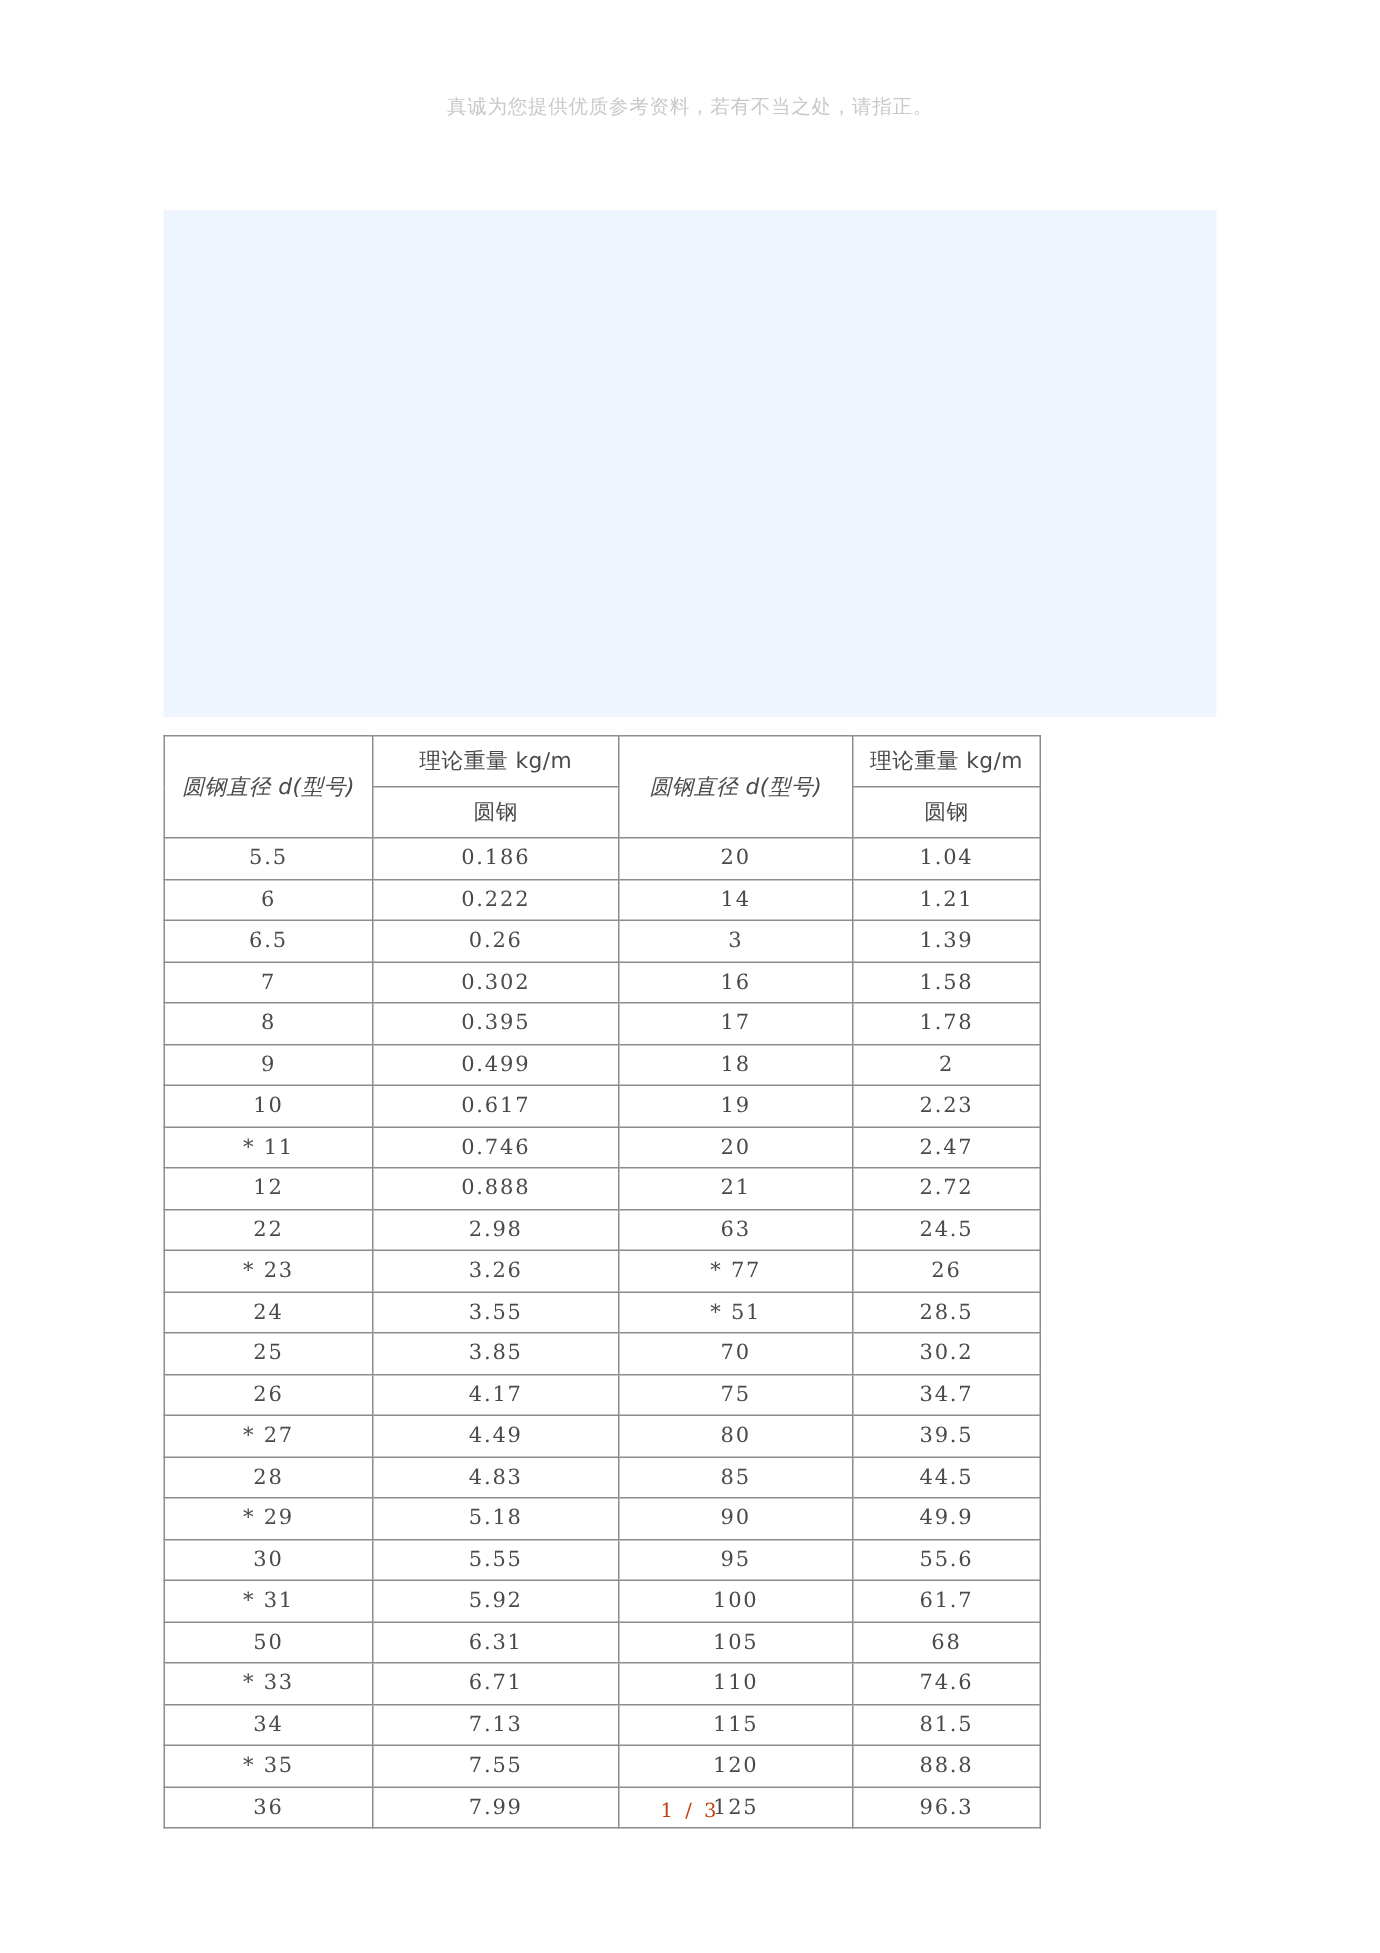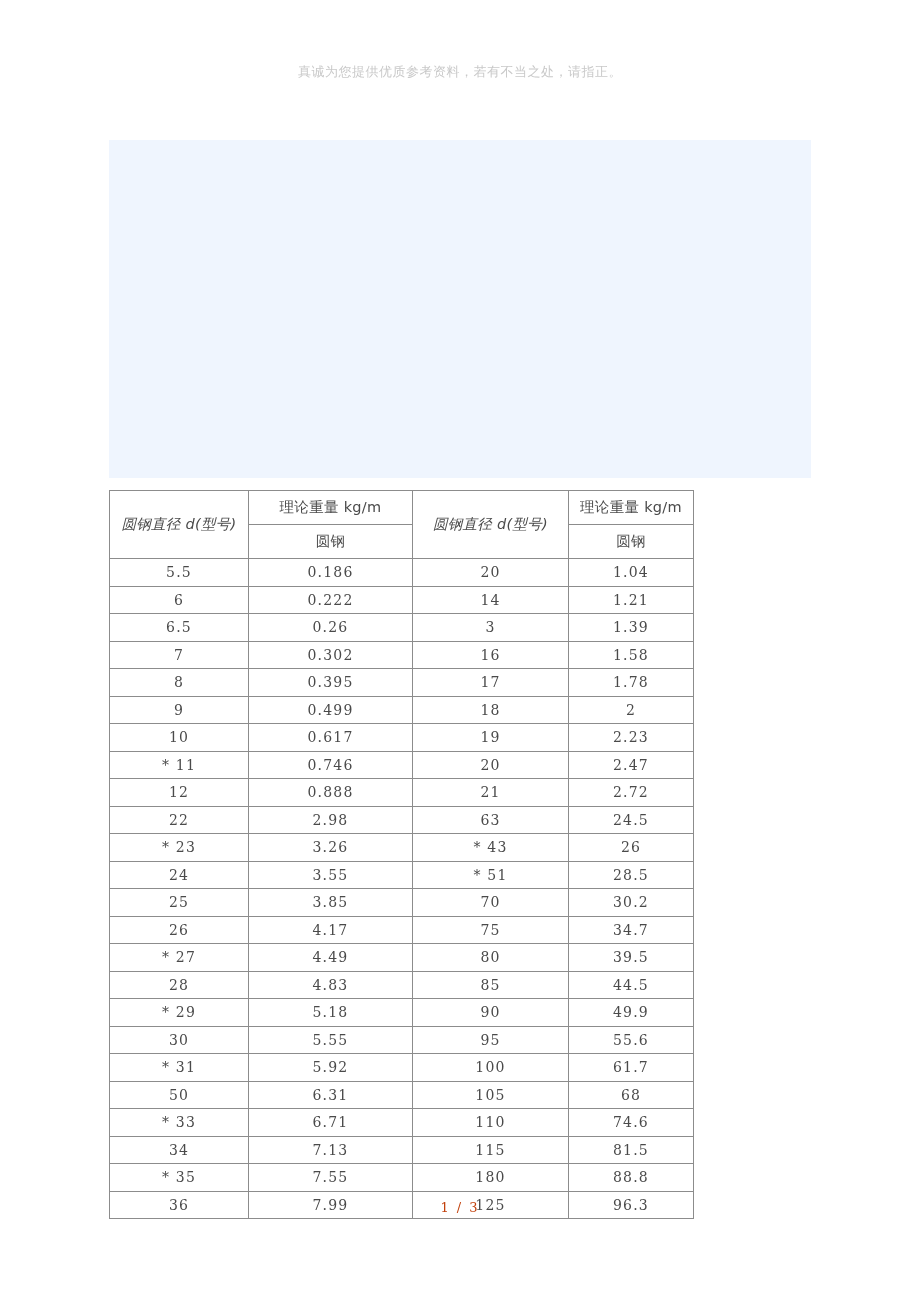--- a/index.html
+++ b/index.html
@@ -174,21 +174,21 @@
         </tr>
         <tr>
           <td class="cell">22</td>
           <td class="cell">2.98</td>
           <td class="cell">63</td>
           <td class="cell">24.5</td>
         </tr>
         <tr>
           <td class="cell">* 23</td>
           <td class="cell">3.26</td>
-          <td class="cell">* 43</td>
+          <td class="cell">* 77</td>
           <td class="cell">26</td>
         </tr>
         <tr>
           <td class="cell">24</td>
           <td class="cell">3.55</td>
           <td class="cell">* 51</td>
           <td class="cell">28.5</td>
         </tr>
         <tr>
           <td class="cell">25</td>
@@ -246,21 +246,21 @@
         </tr>
         <tr>
           <td class="cell">34</td>
           <td class="cell">7.13</td>
           <td class="cell">115</td>
           <td class="cell">81.5</td>
         </tr>
         <tr>
           <td class="cell">* 35</td>
           <td class="cell">7.55</td>
-          <td class="cell">180</td>
+          <td class="cell">120</td>
           <td class="cell">88.8</td>
         </tr>
         <tr>
           <td class="cell">36</td>
           <td class="cell">7.99</td>
           <td class="cell">125</td>
           <td class="cell">96.3</td>
         </tr>
       </tbody>
   </table>

